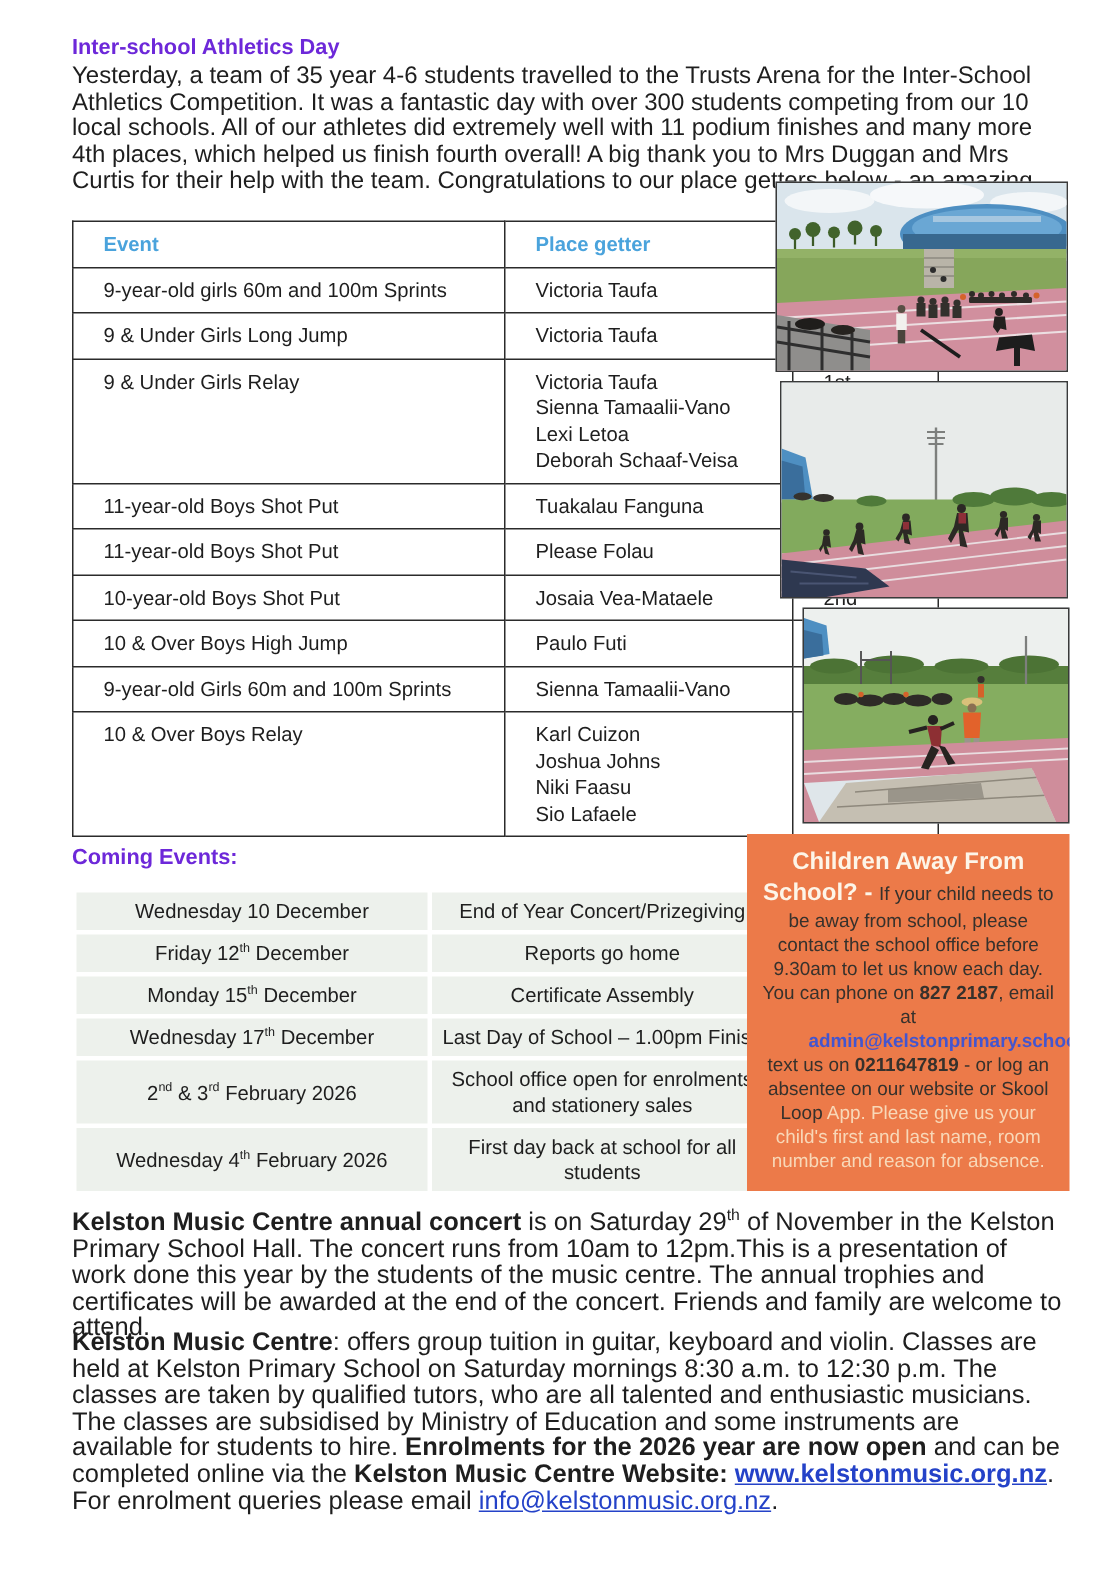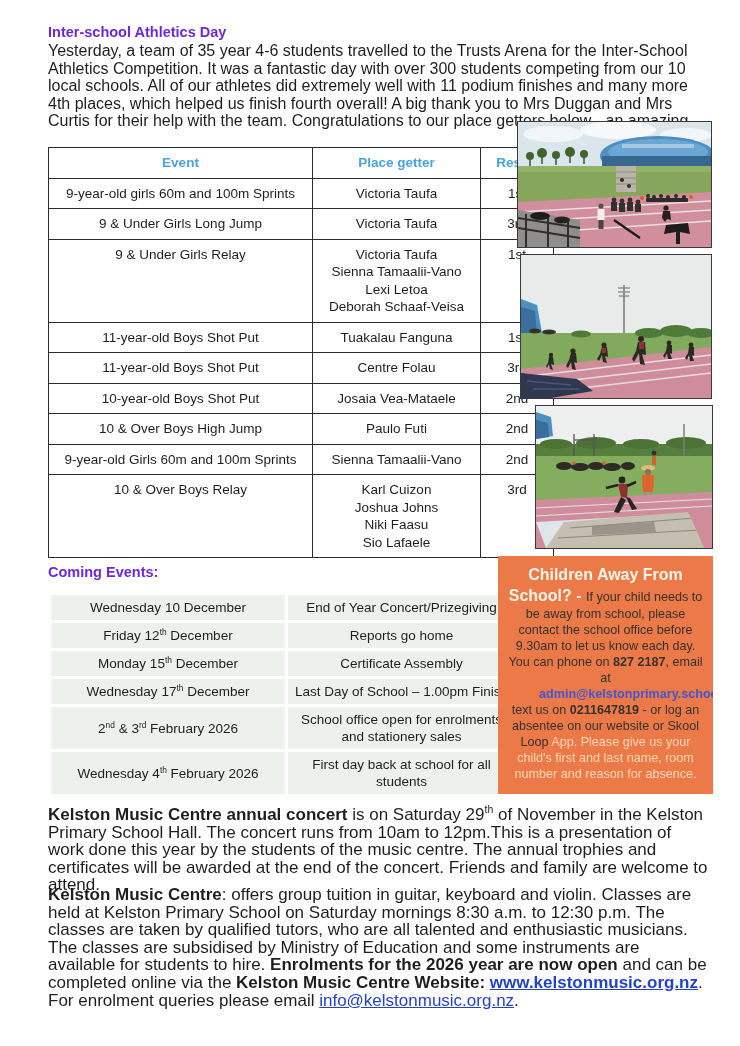--- a/index.html
+++ b/index.html
@@ -21,22 +21,22 @@
     position:absolute;left:48px;top:42px;width:658px;
     font-size:16px;line-height:17.6px;
   }
   
   #results-table{
     position:absolute;left:48px;top:147px;width:454px;
     border-collapse:collapse;table-layout:fixed;
   }
   #results-table th,#results-table td{
     border:1.6px solid #2b2b2b;
-    padding:6px 8px;font-size:13.5px;line-height:17.5px;
-    vertical-align:top;text-align:center;overflow:hidden;
+    padding:6px 20px;font-size:13.5px;line-height:17.5px;
+    vertical-align:top;text-align:left;overflow:hidden;
   }
   #results-table th{color:#4aa3dc;font-weight:bold;}
   .col-event{width:247px;}
   .col-getter{width:151px;}
   .col-result{width:56px;}
   
   .photo{position:absolute;border:1.5px solid #3a3a3a;background:#dfe6ea;}
   #photo-1{left:517px;top:121px;width:193px;height:125px;}
   #photo-2{left:520px;top:254px;width:190px;height:143px;}
   #photo-3{left:535px;top:405px;width:176px;height:142px;}
@@ -121,21 +121,21 @@
         <tr>
           <td>11-year-old Boys Shot Put</td>
           <td>
             <div>Tuakalau Fanguna</div>
           </td>
           <td>1st</td>
         </tr>
         <tr>
           <td>11-year-old Boys Shot Put</td>
           <td>
-            <div>Centre Folau</div>
+            <div>Please Folau</div>
           </td>
           <td>3rd</td>
         </tr>
         <tr>
           <td>10-year-old Boys Shot Put</td>
           <td>
             <div>Josaia Vea-Mataele</div>
           </td>
           <td>2nd</td>
         </tr>

